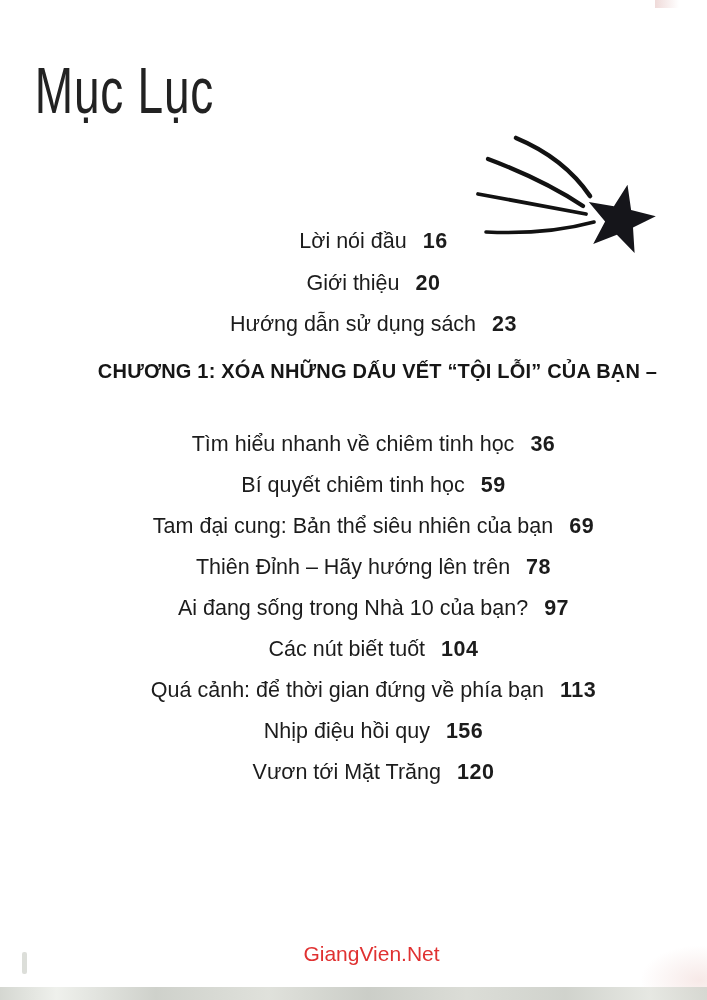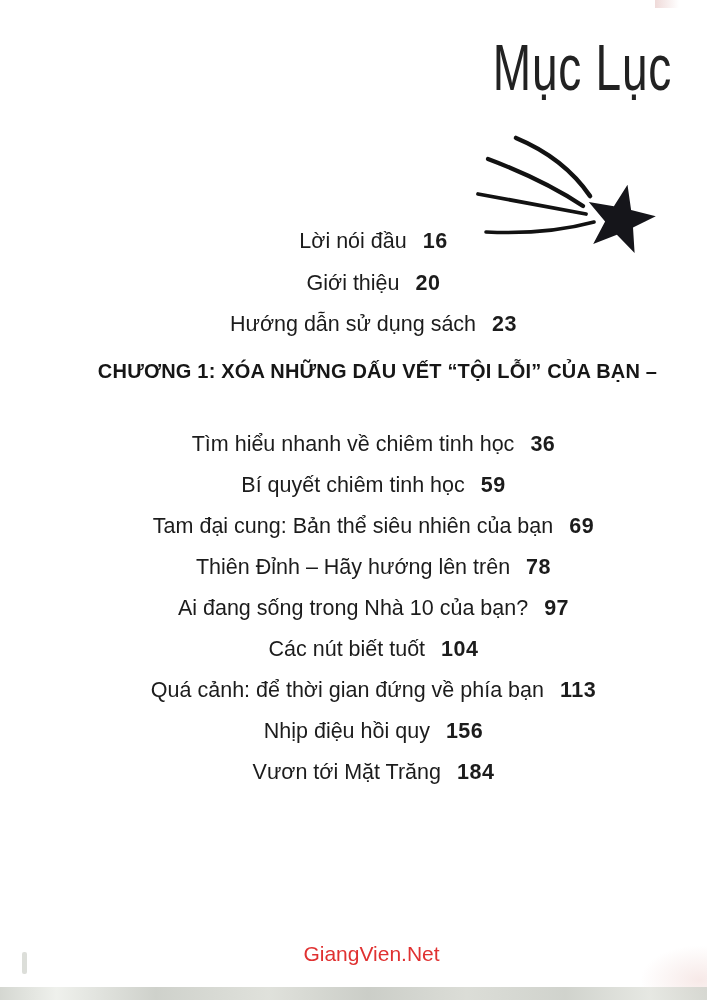--- a/index.html
+++ b/index.html
@@ -9,24 +9,24 @@
     height: 1000px;
     background: #ffffff;
     overflow: hidden;
     font-family: "Liberation Sans", sans-serif;
     color: #1c1c1c;
   }
 
   
   .title-wrap {
     position: absolute;
-    top: 31px;
-    left: 0;
-    width: 100%;
-    text-align: right;
+    top: 54px;
+    left: 0;
+    width: 100%;
+    text-align: left;
   }
   .title {
     display: inline-block;
     font-family: "Liberation Sans", sans-serif;
     font-size: 64px;
     font-weight: 400;
     letter-spacing: 1px;
     transform: scaleX(0.72);
     transform-origin: center;
     color: #222222;
@@ -195,21 +195,21 @@
     <div class="toc-row">
       <span class="lbl">Các nút biết tuốt</span><span class="num">104</span>
     </div>
     <div class="toc-row">
       <span class="lbl">Quá cảnh: để thời gian đứng về phía bạn</span><span class="num">113</span>
     </div>
     <div class="toc-row">
       <span class="lbl">Nhịp điệu hồi quy</span><span class="num">156</span>
     </div>
     <div class="toc-row">
-      <span class="lbl">Vươn tới Mặt Trăng</span><span class="num">184</span>
+      <span class="lbl">Vươn tới Mặt Trăng</span><span class="num">120</span>
     </div>
   </div>
 
   <div class="footer">
     <span style="color: rgb(224, 49, 49); margin-left: 36px;">GiangVien.Net</span>
   </div>
 
   <div class="pink-blob"></div>
   <div class="left-smudge"></div>
   <div class="corner-artifact"></div>

